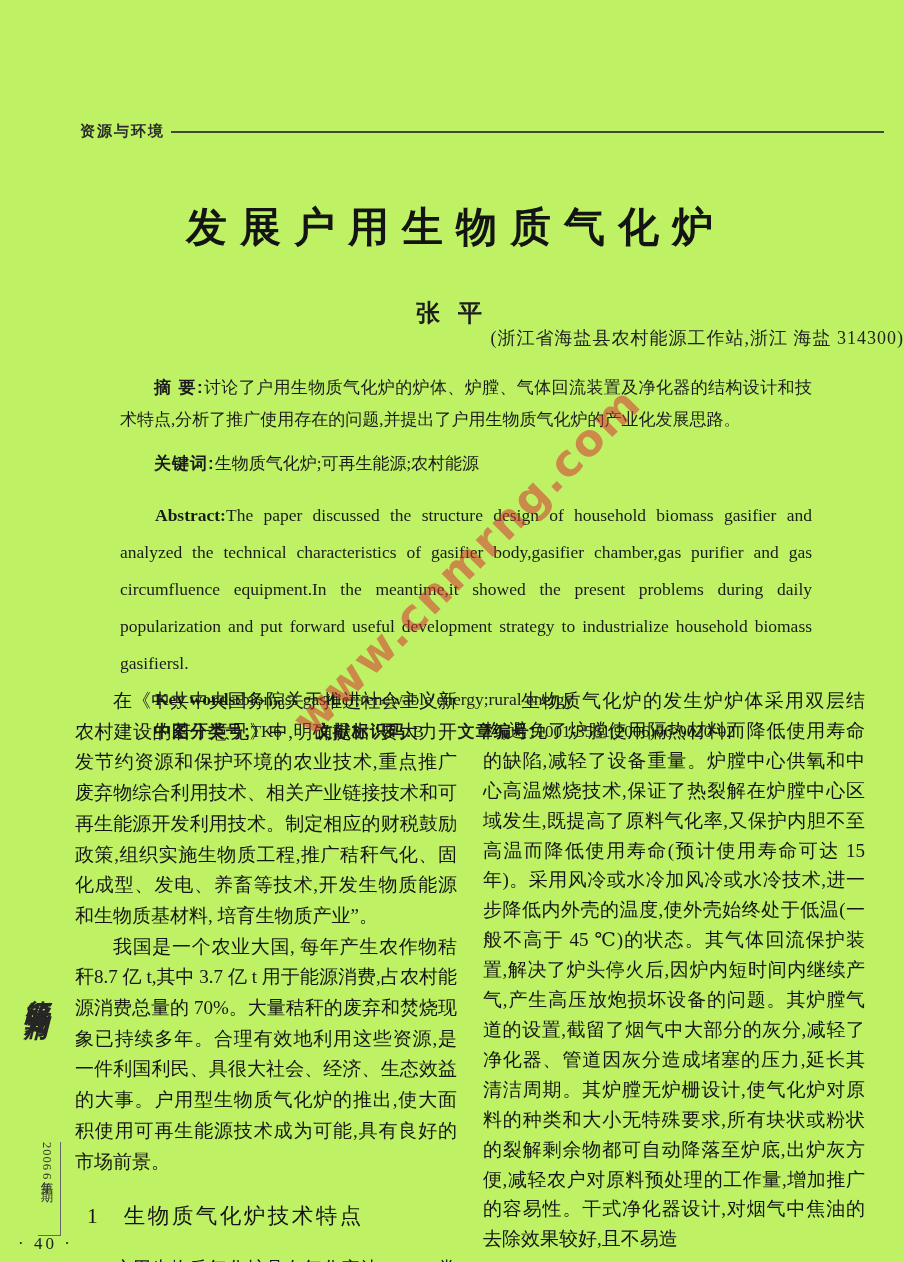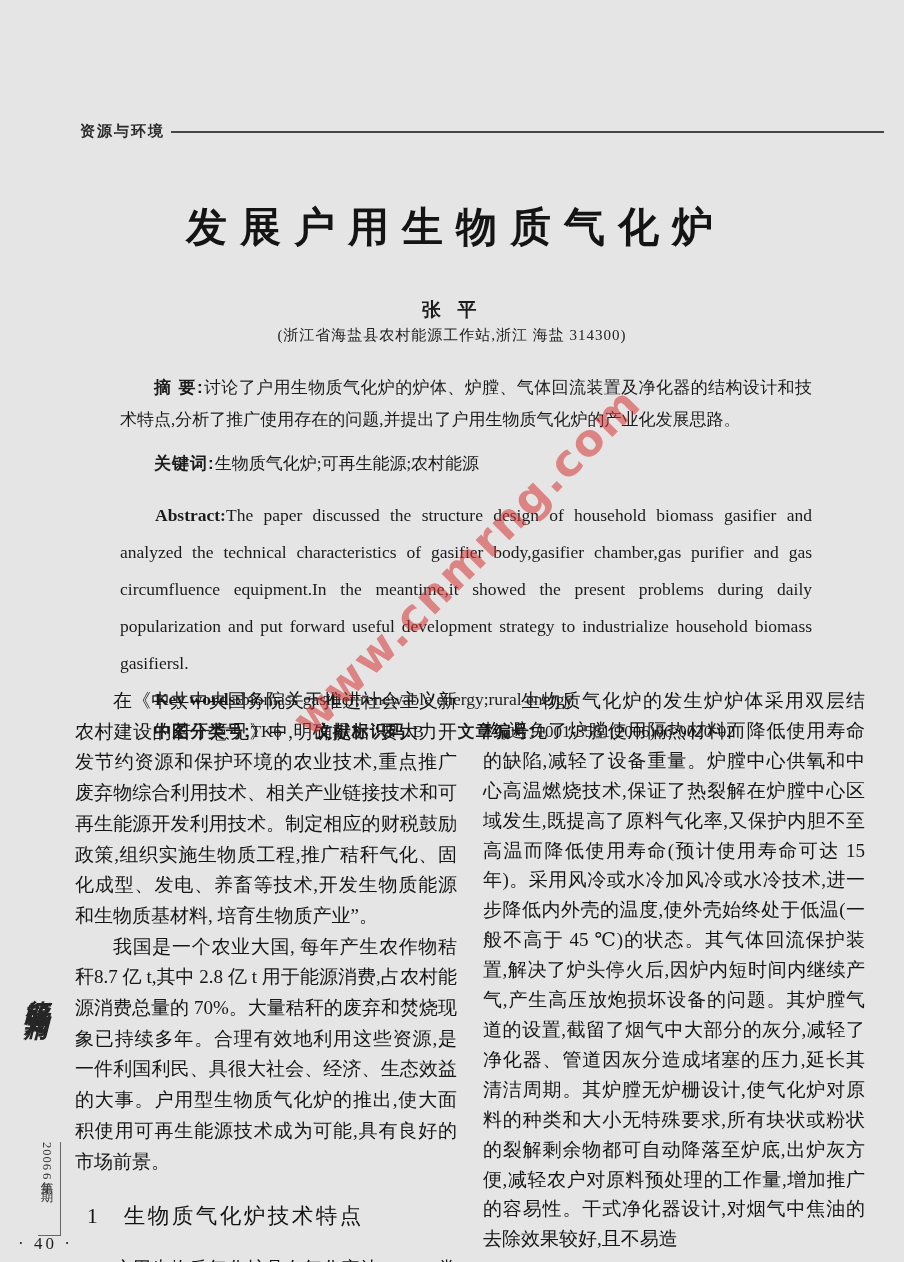--- a/index.html
+++ b/index.html
@@ -1,21 +1,21 @@
 <!DOCTYPE html>
 <html><head>
 <meta charset="utf-8">
 <style>
   * { margin:0; padding:0; box-sizing:border-box; }
   html,body { background:#888; }
   .page {
     position:relative;
     width:904px; height:1262px;
     margin:0 auto;
-    background:#e5e5e5;
+    background:#bef264;
     font-family:"Liberation Serif","DejaVu Serif",serif;
     color:#1c1c1c;
     overflow:hidden;
   }
   
   .hdr {
     position:absolute; top:122px; left:80px; right:20px;
     display:flex; align-items:center;
   }
   .hdr .hdr-label {
@@ -28,25 +28,25 @@
   
   .title {
     position:absolute; top:200px; left:4px; width:100%;
     text-align:center;
     font-size:41px; font-weight:900; letter-spacing:13px;
     color:#141414;
     font-family:"DejaVu Serif","Liberation Serif",serif;
   }
   .author {
     position:absolute; top:297px; left:0; width:100%;
-    text-align:center; font-size:19px; font-weight:700; letter-spacing:6px;
+    text-align:center; font-size:24px; font-weight:700; letter-spacing:6px;
   }
   .affil {
     position:absolute; top:326px; left:0; width:100%;
-    text-align:center; font-size:15px; letter-spacing:1px; color:#222;
+    text-align:right; font-size:18px; letter-spacing:1px; color:#222;
   }
   
   .abs {
     position:absolute; top:372px; left:120px; width:692px;
     font-size:17px; color:#1b1b1b;
   }
   .abs p { text-align:justify; }
   .abs .cnline { line-height:32px; text-indent:2em; }
   .abs .kwline { line-height:32px; text-indent:2em; margin-top:12px; }
   .abs .enline { line-height:37px; text-indent:2em; margin-top:17px; font-size:17.5px; }
@@ -121,21 +121,21 @@
     <p class="cnline"><span class="blab">摘  要:</span><span>讨论了户用生物质气化炉的炉体、炉膛、气体回流装置及净化器的结构设计和技术特点,分析了推广使用存在的问题,并提出了户用生物质气化炉的产业化发展思路。</span></p>
     <p class="kwline"><span class="blab">关键词:</span><span>生物质气化炉;可再生能源;农村能源</span></p>
     <p class="enline"><span class="blab-en">Abstract:</span><span>The paper discussed the structure design of household biomass gasifier and analyzed the technical characteristics of gasifier body,gasifier chamber,gas purifier and gas circumfluence equipment.In the meantime,it showed the present problems during daily popularization and put forward useful development strategy to industrialize household biomass gasifiersl.</span></p>
     <p class="enkw"><span class="blab-en">Key words:</span><span>biomass gasifier;renewable energy;rural energy</span></p>
     <p class="clc"><span class="blab">中图分类号:</span><span>TK6</span><span class="gap"></span><span class="blab">文献标识码:</span><span>B</span><span class="gap"></span><span class="blab">文章编号:</span><span>1001-3581(2006)06-0020-02</span></p>
   </div>
 
   <div class="cols">
     <div class="col lcol">
       <p>在《中共中央国务院关于推进社会主义新农村建设的若干意见》中,明确提出“要大力开发节约资源和保护环境的农业技术,重点推广废弃物综合利用技术、相关产业链接技术和可再生能源开发利用技术。制定相应的财税鼓励政策,组织实施生物质工程,推广秸秆气化、固化成型、发电、养畜等技术,开发生物质能源和生物质基材料, 培育生物质产业”。</p>
-      <p>我国是一个农业大国, 每年产生农作物秸秆8.7 亿 t,其中 2.8 亿 t 用于能源消费,占农村能源消费总量的 70%。大量秸秆的废弃和焚烧现象已持续多年。合理有效地利用这些资源,是一件利国利民、具很大社会、经济、生态效益的大事。户用型生物质气化炉的推出,使大面积使用可再生能源技术成为可能,具有良好的市场前景。</p>
+      <p>我国是一个农业大国, 每年产生农作物秸秆8.7 亿 t,其中 3.7 亿 t 用于能源消费,占农村能源消费总量的 70%。大量秸秆的废弃和焚烧现象已持续多年。合理有效地利用这些资源,是一件利国利民、具很大社会、经济、生态效益的大事。户用型生物质气化炉的推出,使大面积使用可再生能源技术成为可能,具有良好的市场前景。</p>
       <div class="sec-heading"><span class="num">1</span><span>生物质气化炉技术特点</span></div>
       <p>户用生物质气化炉具有气化率达 70%、常压产气、随产随用、无贮气装置、炉体结构合理、外壳无高温、产气稳定、燃烧时无烟无味、火焰稳定、一次</p>
     </div>
     <div class="col rcol">
       <p class="p2 rcol-line">生物质气化炉的发生炉炉体采用双层结构,避免了炉膛使用隔热材料而降低使用寿命的缺陷,减轻了设备重量。炉膛中心供氧和中心高温燃烧技术,保证了热裂解在炉膛中心区域发生,既提高了原料气化率,又保护内胆不至高温而降低使用寿命(预计使用寿命可达 15 年)。采用风冷或水冷加风冷或水冷技术,进一步降低内外壳的温度,使外壳始终处于低温(一般不高于 45 ℃)的状态。其气体回流保护装置,解决了炉头停火后,因炉内短时间内继续产气,产生高压放炮损坏设备的问题。其炉膛气道的设置,截留了烟气中大部分的灰分,减轻了净化器、管道因灰分造成堵塞的压力,延长其清洁周期。其炉膛无炉栅设计,使气化炉对原料的种类和大小无特殊要求,所有块状或粉状的裂解剩余物都可自动降落至炉底,出炉灰方便,减轻农户对原料预处理的工作量,增加推广的容易性。干式净化器设计,对烟气中焦油的去除效果较好,且不易造</p>
     </div>
   </div>
 
   <div class="journal-vert">能源研究与利用</div>
   <div class="issue-vert">2006年第6期</div>

